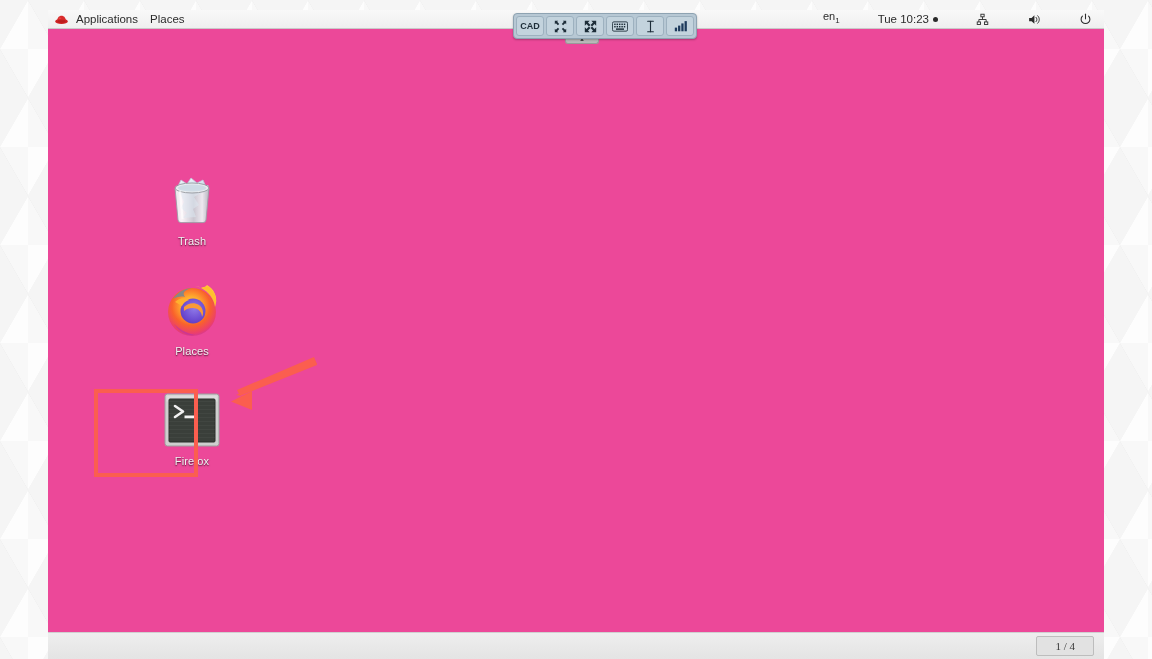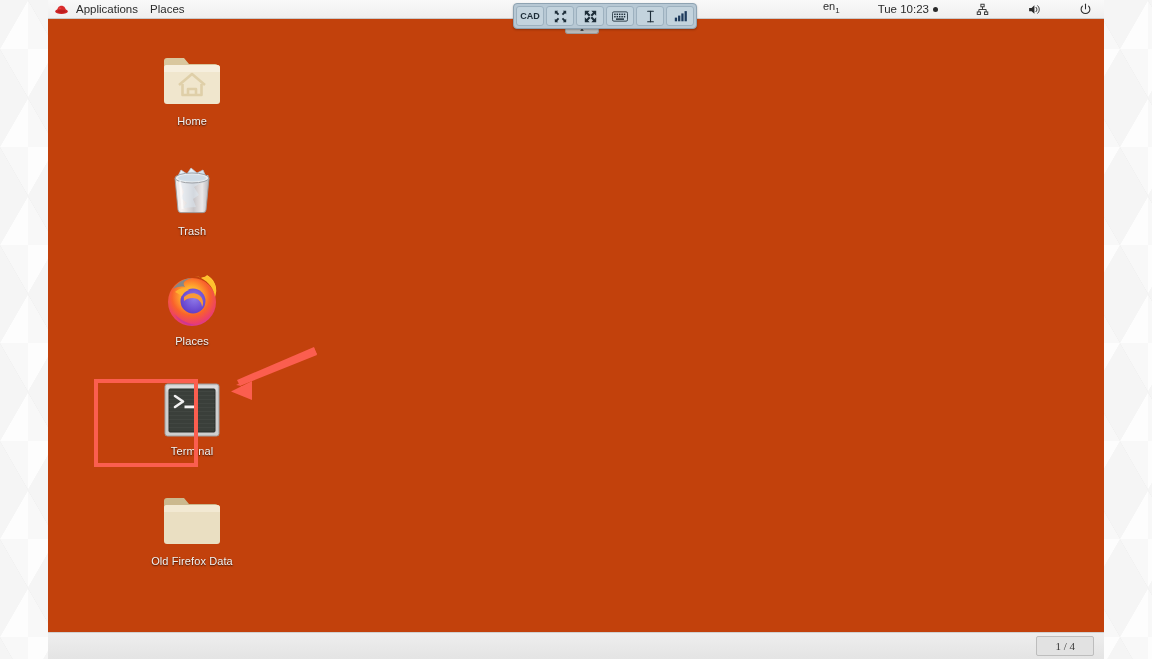--- a/index.html
+++ b/index.html
@@ -21,23 +21,23 @@
       linear-gradient(60deg, rgba(0,0,0,0.030) 25%, transparent 25.5%, transparent 74.5%, rgba(0,0,0,0.030) 75%),
       linear-gradient(-60deg, rgba(0,0,0,0.030) 25%, transparent 25.5%, transparent 74.5%, rgba(0,0,0,0.030) 75%),
       linear-gradient(60deg, rgba(0,0,0,0.018) 25%, transparent 25.5%, transparent 74.5%, rgba(0,0,0,0.018) 75%);
     background-size: 56px 98px, 56px 98px, 56px 98px;
     background-position: 0 0, 0 0, 28px 49px;
   }
 
   
   #desktop-viewport {
     position: absolute;
-    left: 48px; top: 0px;
+    left: 48px; top: 10px;
     width: 1056px; height: 632px;
-    background: #c2410c;
+    background: #ec4899;
     overflow: hidden;
   }
 
   
   #menubar {
     position: absolute; left: 0; top: 0;
     width: 1056px; height: 19px;
     background: linear-gradient(#f9f9f9, #efefef);
     border-bottom: 1px solid #c9c9c9;
     display: flex; align-items: center;
@@ -279,35 +279,20 @@
           <rect x="1" y="9" width="2.8" height="4.5"></rect>
           <rect x="5" y="6.5" width="2.8" height="7"></rect>
           <rect x="9" y="3.8" width="2.8" height="9.7"></rect>
           <rect x="13" y="1" width="2.8" height="12.5"></rect>
         </g>
       </svg>
     </div>
   </div>
   <div id="vnc-tab">▴</div>
 
-  <div class="desk-icon" style="left:96px; top:48px;">
-    <div class="glyph">
-      <svg width="62" height="58" viewBox="0 0 62 58">
-        <path d="M3 10 a3 3 0 0 1 3-3 h17 l5 6 h26 a3 3 0 0 1 3 3 v6 H3 Z" fill="#d9c79e"></path>
-        <path d="M3 17 a3 3 0 0 1 3-3 h50 a3 3 0 0 1 3 3 v33 a3 3 0 0 1 -3 3 H6 a3 3 0 0 1 -3 -3 Z" fill="#f0e6cd"></path>
-        <path d="M3 17 a3 3 0 0 1 3-3 h50 a3 3 0 0 1 3 3 v4 H3 Z" fill="#f6efde"></path>
-        <g stroke="#dfcfa8" stroke-width="2.6" fill="none" stroke-linejoin="round">
-          <path d="M18 34 L31 23 L44 34"></path>
-          <path d="M21.5 33 L21.5 44 L40.5 44 L40.5 33"></path>
-          <path d="M27 44 L27 38 L35 38 L35 44"></path>
-        </g>
-      </svg>
-    </div>
-    <div class="label">Home</div>
-  </div>
 
   <div class="desk-icon" style="left:96px; top:158px;">
     <div class="glyph">
       <svg width="58" height="58" viewBox="0 0 58 58">
         <defs>
           <linearGradient id="binGrad" x1="0" y1="0" x2="1" y2="0">
             <stop offset="0%" stop-color="#e9ecef"></stop>
             <stop offset="20%" stop-color="#fbfcfd"></stop>
             <stop offset="55%" stop-color="#c9ced4"></stop>
             <stop offset="80%" stop-color="#eef1f4"></stop>
@@ -392,33 +377,23 @@
           <rect x="5" y="32" width="46" height="1" fill="#5a605a"></rect>
           <rect x="5" y="36" width="46" height="1" fill="#5a605a"></rect>
           <rect x="5" y="40" width="46" height="1" fill="#5a605a"></rect>
           <rect x="5" y="44" width="46" height="1" fill="#5a605a"></rect>
         </g>
 
         <path d="M11 13 L19 18.5 L11 24" fill="none" stroke="#f2f2f2" stroke-width="2.6" stroke-linecap="round" stroke-linejoin="round"></path>
         <rect x="20.5" y="22.5" width="10" height="2.8" fill="#f2f2f2"></rect>
       </svg>
     </div>
-    <div class="label">Terminal</div>
+    <div class="label">Firefox</div>
   </div>
 
-  <div class="desk-icon" style="left:96px; top:488px;">
-    <div class="glyph">
-      <svg width="62" height="58" viewBox="0 0 62 58">
-        <path d="M3 10 a3 3 0 0 1 3-3 h17 l5 6 h26 a3 3 0 0 1 3 3 v6 H3 Z" fill="#cbb98e"></path>
-        <path d="M3 17 a3 3 0 0 1 3-3 h50 a3 3 0 0 1 3 3 v33 a3 3 0 0 1 -3 3 H6 a3 3 0 0 1 -3 -3 Z" fill="#eadfc2"></path>
-        <path d="M3 17 a3 3 0 0 1 3-3 h50 a3 3 0 0 1 3 3 v4 H3 Z" fill="#f2e9d2"></path>
-      </svg>
-    </div>
-    <div class="label">Old Firefox Data</div>
-  </div>
 
   <div id="terminal-highlight"></div>
 
   <svg id="annotation-arrow" viewBox="0 0 140 60">
     <g fill="#fb5e4f">
       <path d="M96 8 L18 45 L30 47 L16 52 L30 56 L22 45 L99 14 Z"></path>
       <path d="M96 7 L99 15 L22 46 L19 40 Z"></path>
       <path d="M13 51.5 L34 41 L34 60 Z"></path>
     </g>
   </svg>

